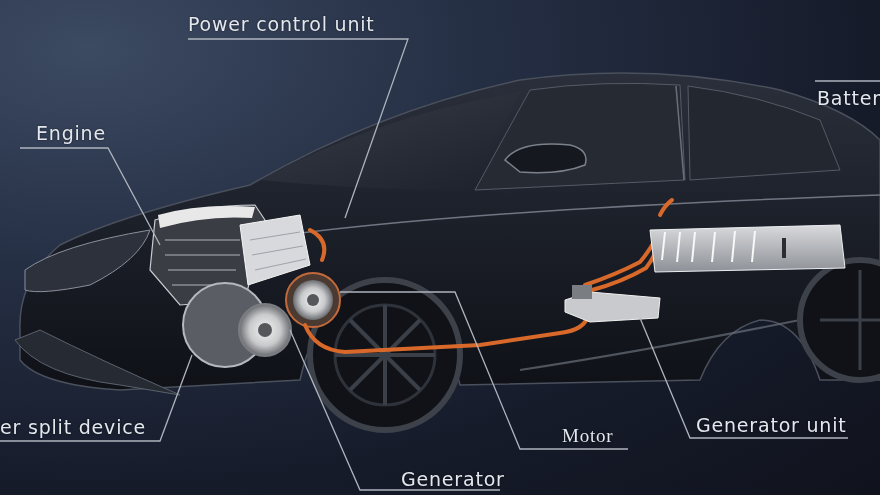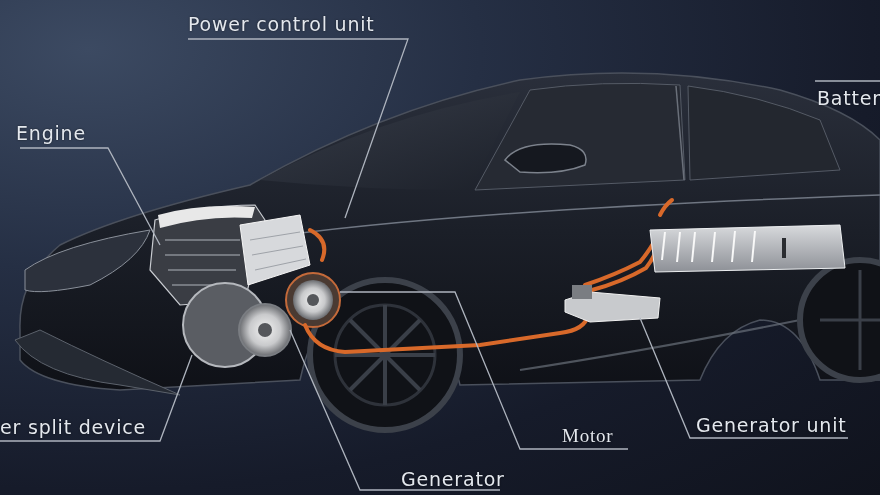--- a/index.html
+++ b/index.html
@@ -135,18 +135,18 @@
     <polyline points="20,148 108,148 160,245"></polyline>
     <polyline points="0,441 160,441 192,355"></polyline>
     <polyline points="340,292 455,292 520,449 628,449"></polyline>
     <polyline points="640,318 690,438 848,438"></polyline>
     <polyline points="290,330 360,490 500,490"></polyline>
     <line x1="815" y1="81" x2="880" y2="81"></line>
   </g>
 </svg>
 
 <div class="label" style="left:188px;top:13px;text-align:right;">Power control unit</div>
-<div class="label" style="left:16px;top:122px;">Engine</div>
+<div class="label" style="left:36px;top:122px;">Engine</div>
 <div class="label" style="left:817px;top:55px;margin-top:32px;">Batter</div>
 <div class="label" style="left:0px;top:416px;text-align:right;">er split device</div>
 <div class="label" style="left:562px;top:425px;font-family:Liberation Serif, serif;">Motor</div>
 <div class="label" style="left:696px;top:414px;">Generator unit</div>
 <div class="label" style="left:401px;top:468px;">Generator</div>
 
 </body></html>

